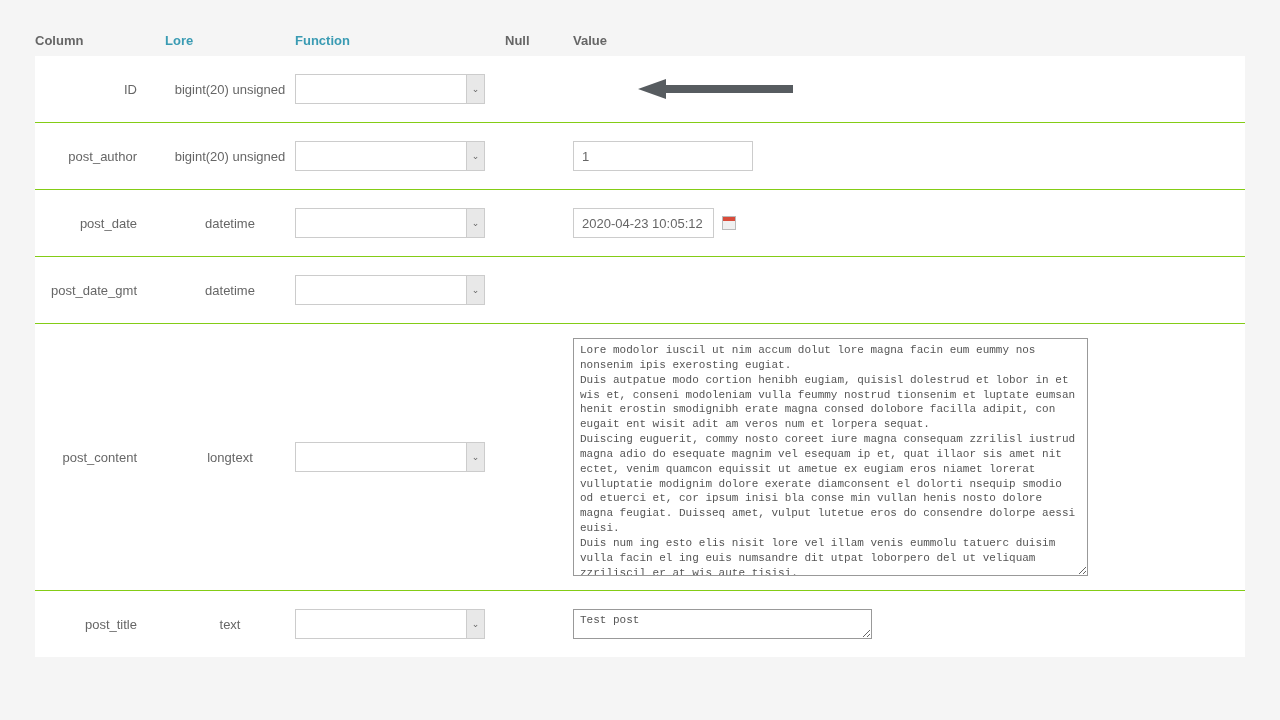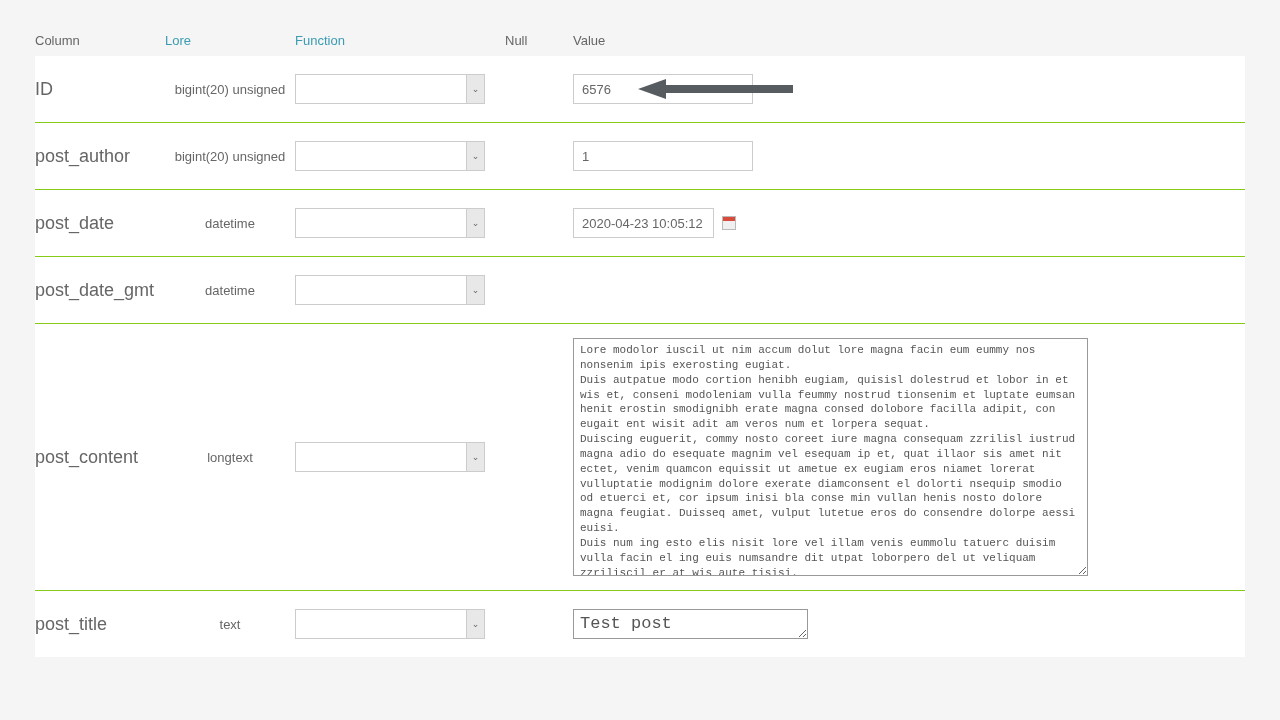--- a/index.html
+++ b/index.html
@@ -12,40 +12,42 @@
     }
     .container {
       width: 100%;
       padding: 25px 35px;
     }
     .header-row {
       display: grid;
       grid-template-columns: 130px 130px 210px 50px 1fr;
       padding: 8px 0;
       font-size: 13px;
+      font-weight: bold;
     }
     .header-row .col-column { color: #666; }
     .header-row .col-type { color: #3a9bb3; }
     .header-row .col-function { color: #3a9bb3; }
     .header-row .col-null { color: #666; }
     .header-row .col-value { color: #666; padding-left: 18px; }
     .data-row {
       display: grid;
       grid-template-columns: 130px 130px 210px 50px 1fr;
       align-items: center;
       padding: 18px 0;
       background: #fff;
       border-top: 1px solid #84cc16;
       position: relative;
     }
     .data-row:nth-of-type(2) { border-top: none; }
     .col-column-cell {
+      text-align: right;
       padding-right: 28px;
       color: #666;
-      font-size: 18px;
+      font-size: 13px;
     }
     .col-type-cell {
       text-align: center;
       color: #666;
       font-size: 13px;
     }
     .col-function-cell {
       position: relative;
     }
     .select-box {
@@ -94,26 +96,26 @@
       border: 1px solid #999;
       background: #fff;
       padding: 4px 6px;
       font-size: 11px;
       color: #555;
       font-family: "Courier New", monospace;
       resize: both;
       line-height: 1.35;
     }
     .textarea-small {
-      width: 235px;
+      width: 299px;
       height: 30px;
       border: 1px solid #999;
       background: #fff;
       padding: 4px 6px;
-      font-size: 17px;
+      font-size: 11px;
       color: #555;
       font-family: "Courier New", monospace;
       resize: both;
     }
     .cal-icon {
       width: 14px;
       height: 14px;
       display: inline-block;
       background: linear-gradient(to bottom, #d84b3a 0%, #d84b3a 30%, #f0f0f0 30%, #f0f0f0 100%);
       border: 1px solid #bbb;
@@ -151,23 +153,20 @@
 
   <div class="data-row">
     <div class="col-column-cell">ID</div>
     <div class="col-type-cell">bigint(20) unsigned</div>
     <div class="col-function-cell">
       <div class="select-box">
         <div class="select-btn">⌄</div>
       </div>
     </div>
     <div class="col-null-cell"></div>
-    <div class="col-value-cell">
-      <input class="text-input" type="text" value="6576" style="">
-    </div>
     <div class="arrow">
       <svg width="155" height="24" viewBox="0 0 155 24">
         <polygon points="0,12 28,2 28,8 155,8 155,16 28,16 28,22" fill="#575c60"></polygon>
       </svg>
     </div>
   </div>
 
   <div class="data-row">
     <div class="col-column-cell">post_author</div>
     <div class="col-type-cell">bigint(20) unsigned</div>

